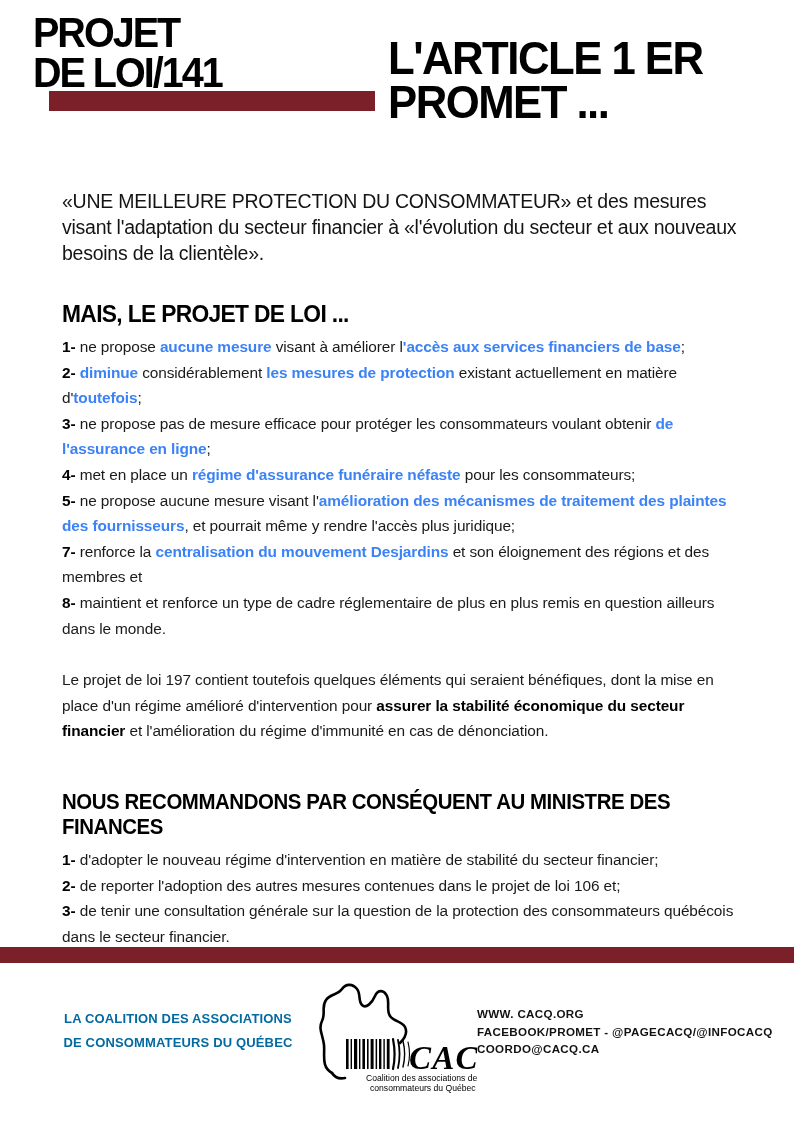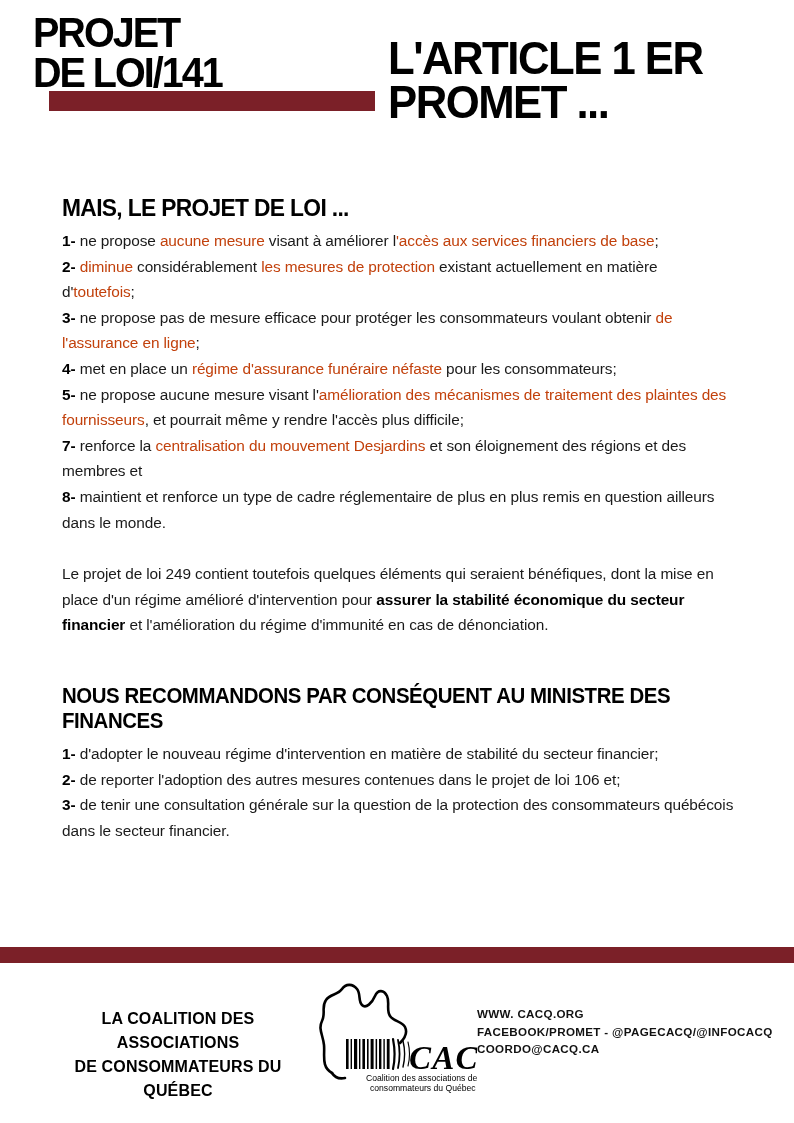--- a/index.html
+++ b/index.html
@@ -107,21 +107,21 @@
     list-style: none;
   }
   .list li {
     font-size: 15.4px;
     line-height: 25.6px;
     letter-spacing: -0.1px;
     color: #1a1a1a;
     margin: 0;
     padding: 0;
   }
-  .list li b { font-weight: normal; color: #c2410c; }
+  .list li b { font-weight: bold; color: #3b82f6; }
   .num { font-weight: bold; color: #000; }
 
   .para {
     margin: 26px 60px 0 62px;
     font-size: 15.4px;
     line-height: 25.6px;
     letter-spacing: -0.1px;
     color: #1a1a1a;
   }
   .para b { font-weight: bold; color: #000; }
@@ -142,24 +142,24 @@
     width: 794px;
     height: 130px;
   }
   .footer-left {
     position: absolute;
     left: 50px;
     top: 32px;
     width: 256px;
     text-align: center;
     font-weight: bold;
-    font-size: 16px;
+    font-size: 13px;
     line-height: 24px;
     letter-spacing: 0.15px;
-    color: #000000;
+    color: #0369a1;
   }
   .footer-logo {
     position: absolute;
     left: 312px;
     top: 6px;
     width: 165px;
     height: 112px;
   }
   .footer-right {
     position: absolute;
@@ -187,33 +187,34 @@
 
   <div class="title-right">
     <span class="tr-line">L'ARTICLE 1 ER</span>
     <span class="tr-line">PROMET ...</span>
   </div>
 
 </div>
 
 <div class="content">
 
+  <p class="intro">«UNE MEILLEURE PROTECTION DU CONSOMMATEUR» et des mesures visant l'adaptation du secteur financier à «l'évolution du secteur et aux nouveaux besoins de la clientèle».</p>
 
   <h2 class="section-head">MAIS, LE PROJET DE LOI ...</h2>
   <ul class="list" id="critique-list">
       <li><span class="num">1-</span><span> ne propose </span><b>aucune mesure</b><span> visant à améliorer l</span><b>'accès aux services financiers de base</b><span>;</span></li>
       <li><span class="num">2-</span><span> </span><b>diminue</b><span> considérablement </span><b>les mesures de protection</b><span> existant actuellement en matière d'</span><b>toutefois</b><span>;</span></li>
       <li><span class="num">3-</span><span> ne propose pas de mesure efficace pour protéger les consommateurs voulant obtenir </span><b>de l'assurance en ligne</b><span>;</span></li>
       <li><span class="num">4-</span><span> met en place un </span><b>régime d'assurance funéraire néfaste</b><span> pour les consommateurs;</span></li>
-      <li><span class="num">5-</span><span> ne propose aucune mesure visant l'</span><b>amélioration des mécanismes de traitement des plaintes des fournisseurs</b><span>, et pourrait même y rendre l'accès plus difficile;</span></li>
+      <li><span class="num">5-</span><span> ne propose aucune mesure visant l'</span><b>amélioration des mécanismes de traitement des plaintes des fournisseurs</b><span>, et pourrait même y rendre l'accès plus juridique;</span></li>
       <li><span class="num">7-</span><span> renforce la </span><b>centralisation du mouvement Desjardins</b><span> et son éloignement des régions et des membres et</span></li>
       <li><span class="num">8-</span><span> maintient et renforce un type de cadre réglementaire de plus en plus remis en question ailleurs dans le monde.</span></li>
     </ul>
 
-  <p class="para" id="closing-paragraph"><span>Le projet de loi 249 contient toutefois quelques éléments qui seraient bénéfiques, dont la mise en place d'un régime amélioré d'intervention pour </span><b>assurer la stabilité économique du secteur financier</b><span> et l'amélioration du régime d'immunité en cas de dénonciation.</span></p>
+  <p class="para" id="closing-paragraph"><span>Le projet de loi 197 contient toutefois quelques éléments qui seraient bénéfiques, dont la mise en place d'un régime amélioré d'intervention pour </span><b>assurer la stabilité économique du secteur financier</b><span> et l'amélioration du régime d'immunité en cas de dénonciation.</span></p>
 
   <h2 class="section-head recommend">NOUS RECOMMANDONS PAR CONSÉQUENT AU MINISTRE DES FINANCES</h2>
   <ul class="list" id="recommendations-list">
       <li><span class="num">1-</span><span> d'adopter le nouveau régime d'intervention en matière de stabilité du secteur financier;</span></li>
       <li><span class="num">2-</span><span> de reporter l'adoption des autres mesures contenues dans le projet de loi 106 et;</span></li>
       <li><span class="num">3-</span><span> de tenir une consultation générale sur la question de la protection des consommateurs québécois dans le secteur financier.</span></li>
     </ul>
 
 </div>
 

